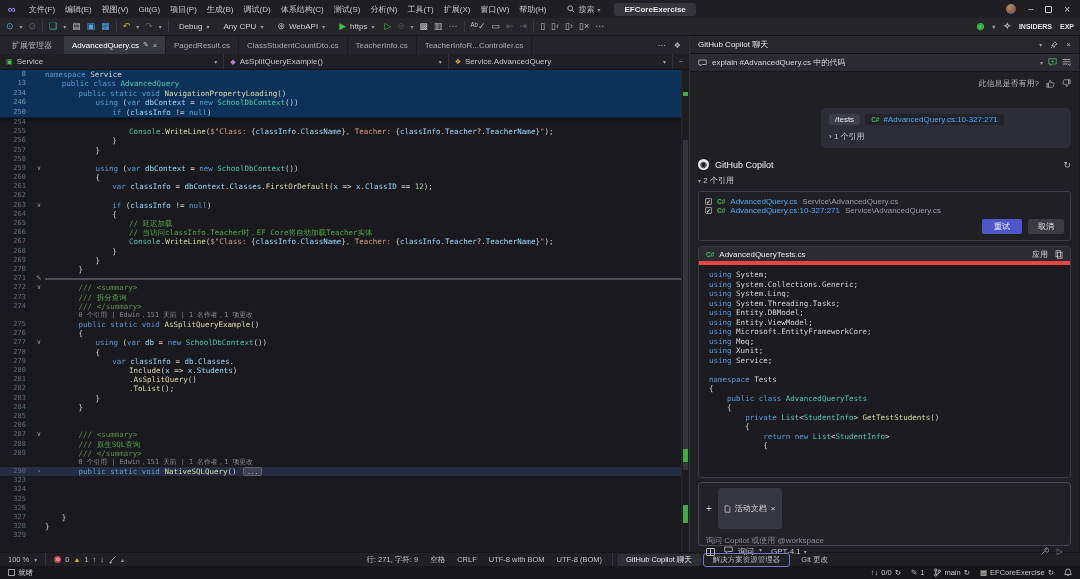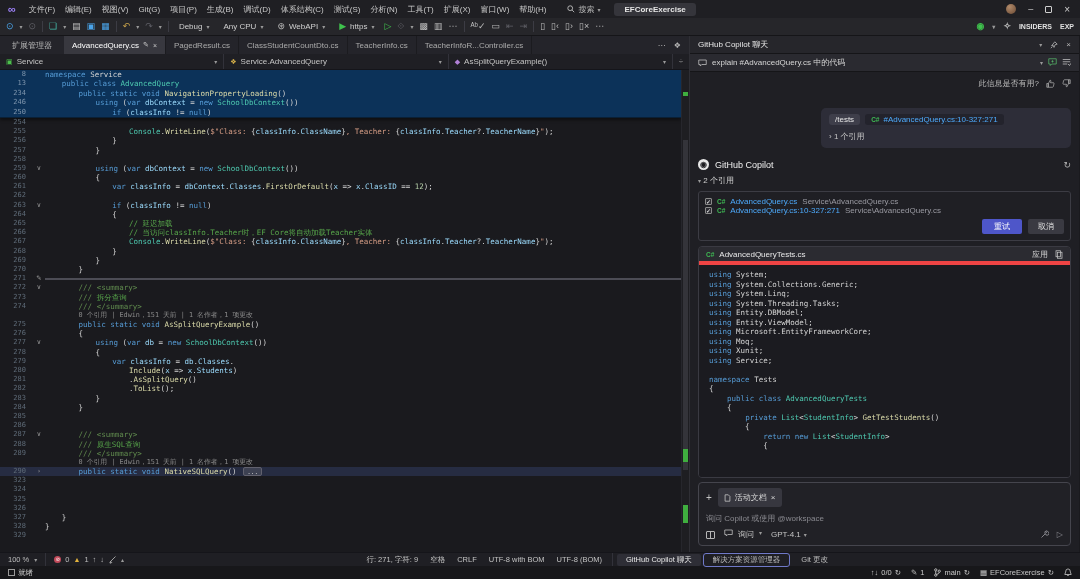--- a/index.html
+++ b/index.html
@@ -93,21 +93,21 @@
   .btn-secondary { background:#3a3a42; color:#e0e0e0; border-radius:2px; padding:2px 10px; }
   .codeblock { border:1px solid #3a3a42; border-radius:4px; flex:1; overflow:hidden; display:flex; flex-direction:column; }
   .cb-head { height:18px; background:#2b2b31; display:flex; align-items:center; gap:5px; padding:0 7px; color:#e8e8e8; border-bottom:4px solid #ef4444; }
   .cb-head .right { margin-left:auto; display:flex; align-items:center; gap:7px; color:#d6d6d6; }
   .cb-body { flex:1; background:#1b1b20; padding:5px 0 0 10px; font-family:"DejaVu Sans Mono", monospace; }
   .cb-line { font-size:7.5px; line-height:9.5px; white-space:pre; }
   
   .cp-input { margin:4px 8px 6px 8px; border:1px solid #45454d; border-radius:4px; background:#212126; height:64px; padding:5px 7px; display:flex; flex-direction:column; }
   .ci-top { display:flex; align-items:center; gap:6px; }
   .plus { color:#c5c5c5; font-size:10px; }
-  .docchip { background:#37373f; border-radius:3px; padding:4px 6px; display:flex; align-items:center; gap:4px; color:#d8d8d8; }
+  .docchip { background:#37373f; border-radius:3px; padding:15px 6px; display:flex; align-items:center; gap:4px; color:#d8d8d8; }
   .ci-ph { color:#8a8a90; margin-top:6px; flex:1; }
   .ci-bottom { display:flex; align-items:center; gap:9px; color:#c5c5c5; }
   .ci-bottom .right { margin-left:auto; display:flex; gap:8px; align-items:center; color:#8a8a90; }
   .colicon { width:9px; height:8px; border:1px solid #b5b5b5; border-radius:1px; position:relative; }
   .colicon::after{ content:""; position:absolute; left:3px; top:0; bottom:0; width:1px; background:#b5b5b5; }
   
   .panelrow { height:14px; background:#1f1f24; border-top:1px solid #15151a; display:flex; align-items:center; font-size:7.5px; color:#bdbdbd; }
   .zoombox { padding:0 8px; display:flex; gap:5px; align-items:center; border-right:1px solid #32323a; height:100%; }
   .probl { display:flex; align-items:center; gap:4px; padding:0 8px; }
   .errdot { width:7px; height:7px; border-radius:50%; background:#c14a5a; color:#fff; font-size:5px; line-height:7px; text-align:center; }
@@ -238,27 +238,27 @@
         </span>
       </div>
 
       <div class="crumbrow">
         <span class="crumb">
           <span class="ci" style="color:#4cc04c">▣</span>
           <span>Service</span>
             <span class="caret">▾</span>
         </span>
         <span class="crumb">
-          <span class="ci" style="color:#d8b24a">❖</span>
-          <span>Service.AdvancedQuery</span>
+          <span class="ci" style="color:#b180d7">◆</span>
+          <span>AsSplitQueryExample()</span>
             <span class="caret">▾</span>
         </span>
         <span class="crumb">
-          <span class="ci" style="color:#b180d7">◆</span>
-          <span>AsSplitQueryExample()</span>
+          <span class="ci" style="color:#d8b24a">❖</span>
+          <span>Service.AdvancedQuery</span>
             <span class="caret">▾</span>
         </span>
         <span class="crumb-plus">÷</span>
       </div>
 
       <div class="code-area">
         <div class="code-scroll">
           <div class="sticky" id="sticky-container">
               <div class="cl">
                 <span class="ln">8</span>

